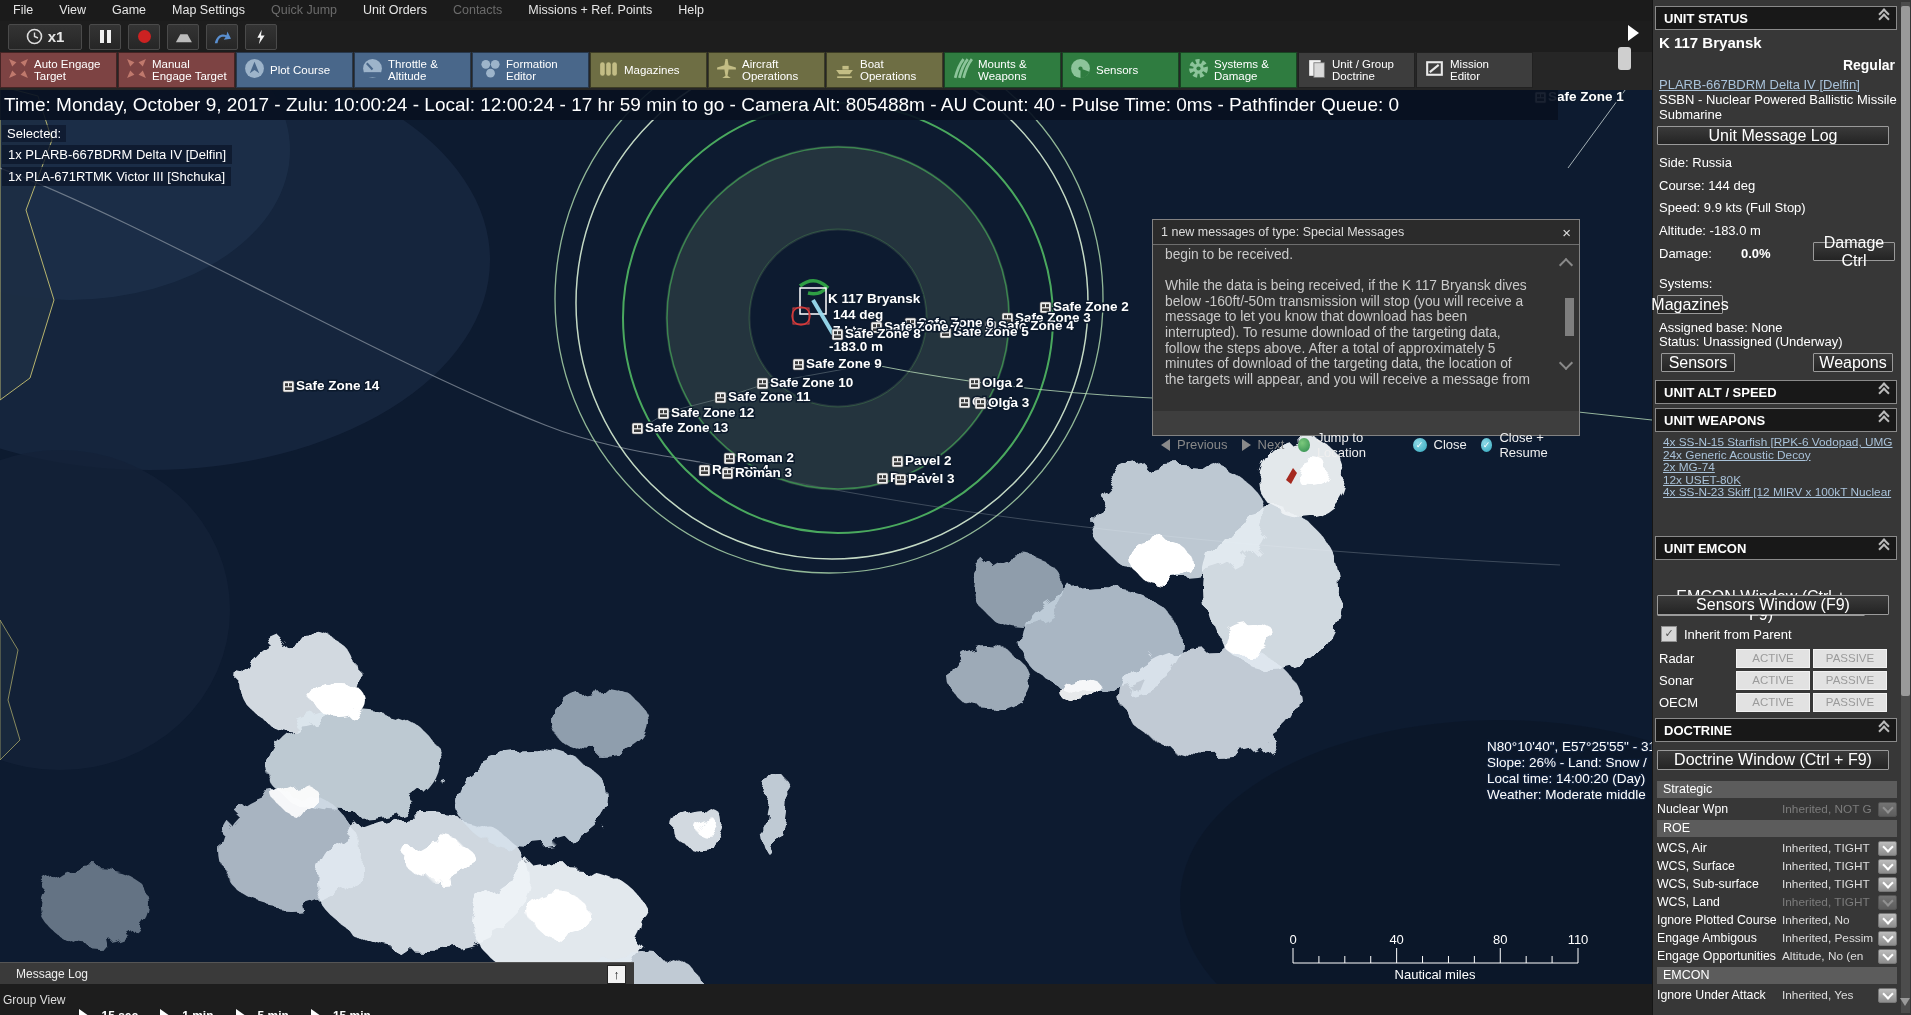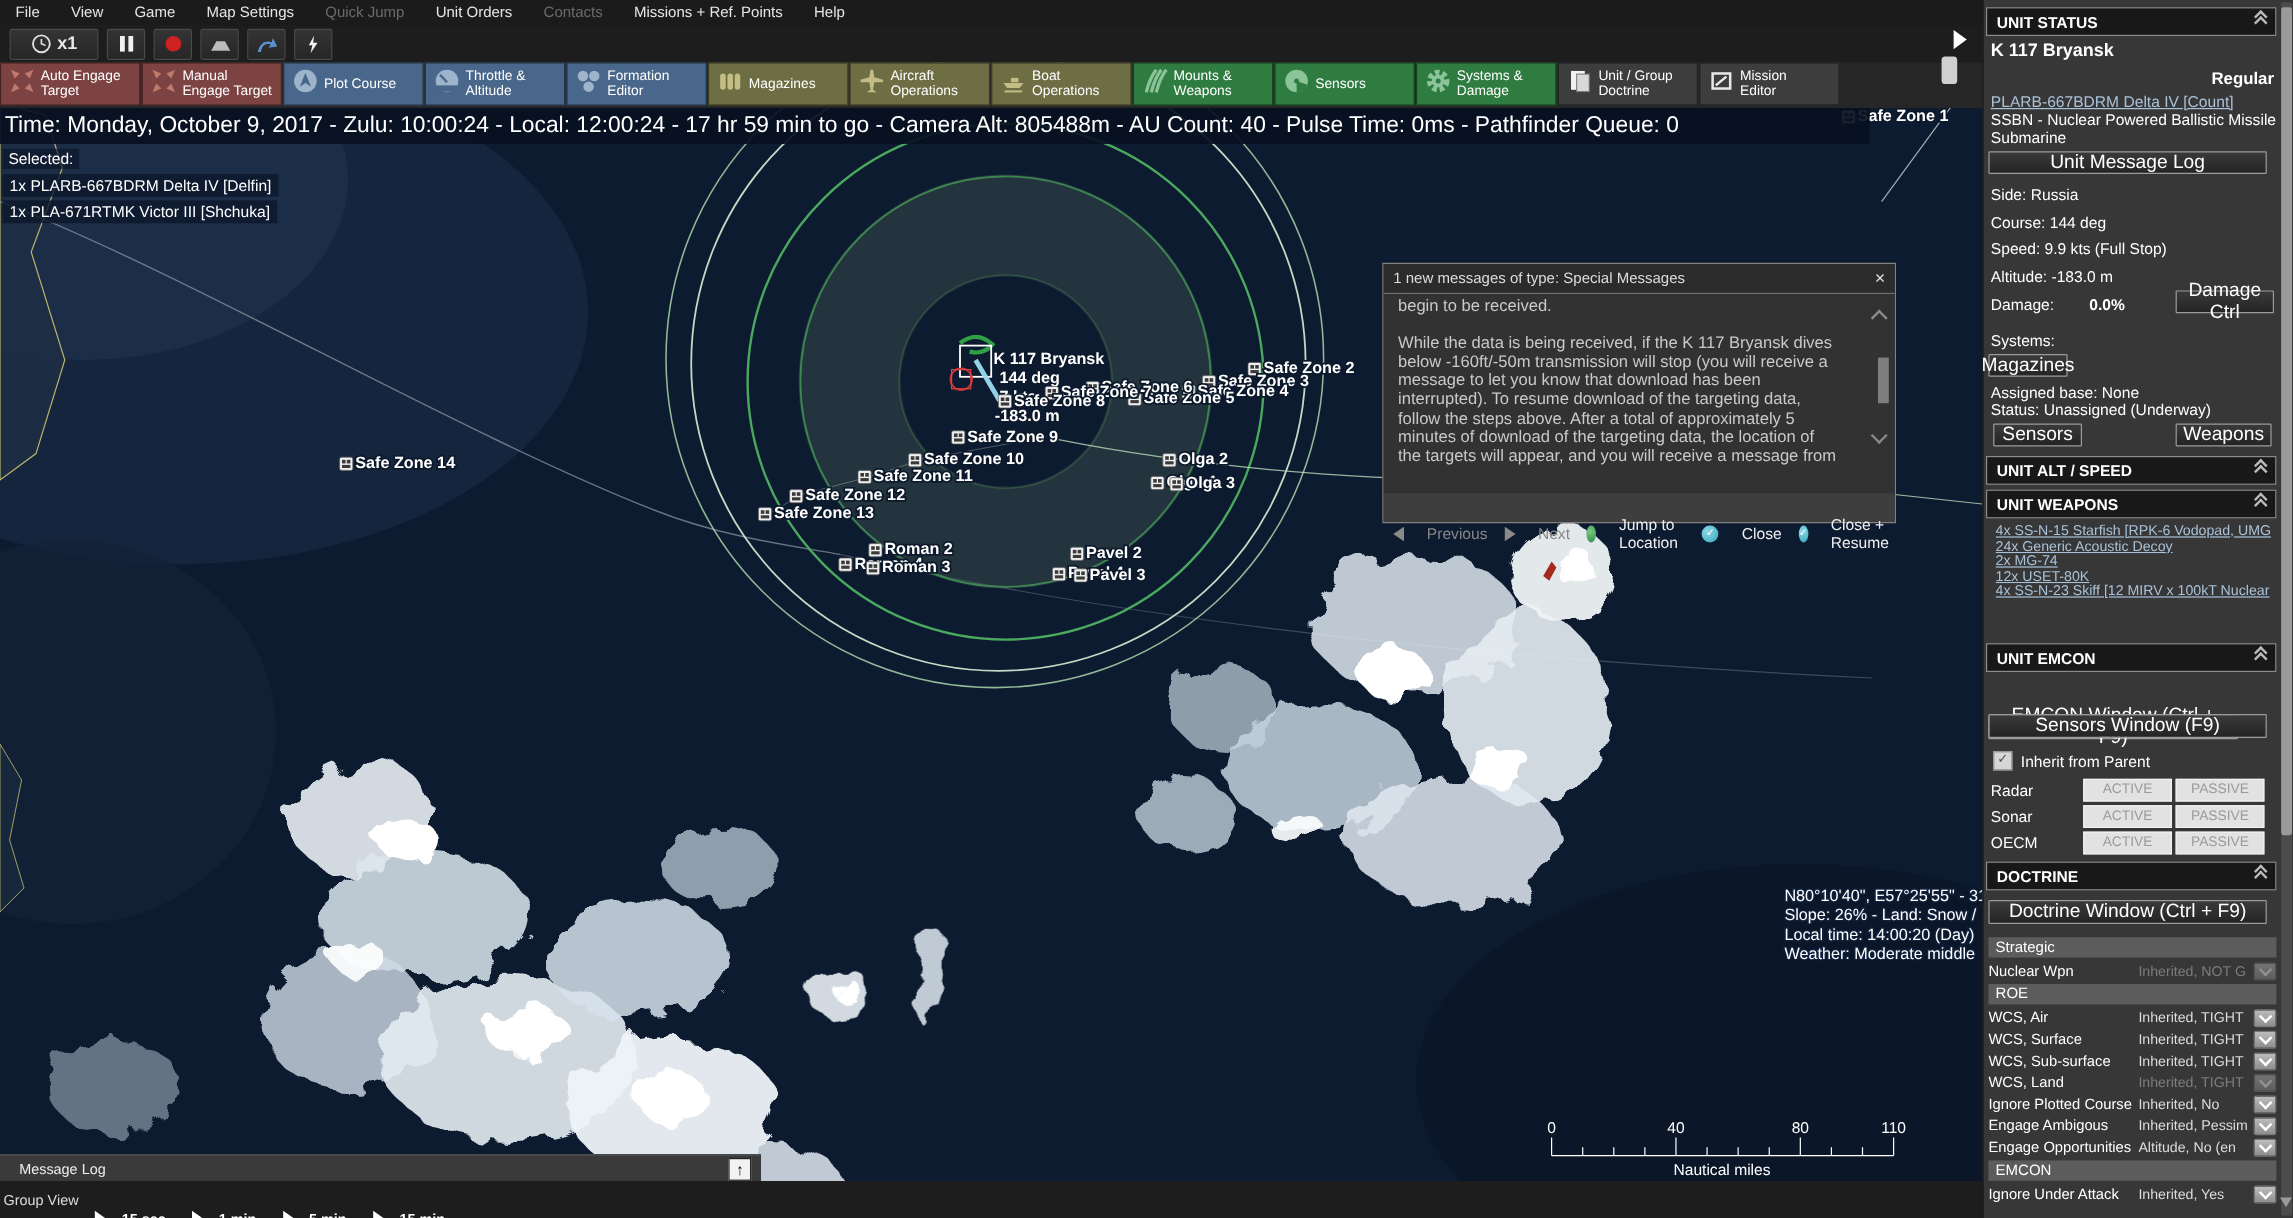--- a/index.html
+++ b/index.html
@@ -39,21 +39,21 @@
   #popup-title .t{flex:1;font-size:12.5px;color:#ddd;}
   #popup-x{font-size:15px;color:#ddd;cursor:default;}
   #popup-body{position:absolute;left:0;top:25px;right:0;bottom:24px;background:#323232;color:#c9c9c9;font-size:13.8px;line-height:15.6px;
               padding:2px 28px 0 12px;box-sizing:border-box;overflow:hidden;}
   #popup-body .ln{min-height:15.6px;white-space:nowrap;}
   .chev{display:inline-block;width:8px;height:8px;border-left:2px solid #8a8a8a;border-top:2px solid #8a8a8a;}
   #pb-up{position:absolute;right:8px;top:40px;transform:rotate(45deg);}
   #pb-dn{position:absolute;right:8px;top:138px;transform:rotate(225deg);}
   #pb-thumb{position:absolute;right:5px;top:78px;width:9px;height:38px;background:#7e7e7e;}
   #popup-bar{position:absolute;left:0;bottom:0;right:0;height:24px;background:#3e3e3e;display:flex;align-items:center;gap:14px;padding-left:8px;font-size:13px;}
-  .pop-btn{display:flex;align-items:center;gap:19px;color:#efefef;margin-top:43px;}
+  .pop-btn{display:flex;align-items:center;gap:7px;color:#efefef;margin-top:43px;}
   .pop-btn.dis{color:#888;}
   .tri-l{width:0;height:0;border-right:9px solid #8a8a8a;border-top:6px solid transparent;border-bottom:6px solid transparent;}
   .tri-r{width:0;height:0;border-left:9px solid #8a8a8a;border-top:6px solid transparent;border-bottom:6px solid transparent;}
   .cir{width:14px;height:14px;border-radius:50%;display:flex;align-items:center;justify-content:center;font-size:9px;color:#fff;}
   .cir.globe{background:radial-gradient(circle at 35% 35%,#7cc97c,#2e8b4f);}
   .cir.check{background:radial-gradient(circle at 35% 35%,#8fd9e6,#2fa8bd);}
   
   #msgbar{position:absolute;left:0;top:962px;width:634px;height:22px;background:#3a3a3a;border-top:1px solid #555;display:flex;align-items:center;z-index:25;}
   #msgbar .t{font-size:12px;color:#eee;padding-left:16px;flex:1;}
   #msg-up{width:17px;height:17px;background:#f2f2f2;border:1px solid #222;color:#111;font-size:13px;font-weight:bold;
@@ -502,21 +502,21 @@
 <div id="sidebar">
   <div class="hdr" style="top:6px;">
     <span class="t">UNIT STATUS</span>
       <span class="dblchev">
         <i></i>
         <i></i>
       </span>
   </div>
   <div class="sline" style="top:34px;font-size:15px;font-weight:bold;">K 117 Bryansk</div>
   <div class="sline" style="top:57px;left:auto;right:16px;font-weight:bold;font-size:14px;">Regular</div>
-  <div class="sline linktxt" style="top:77px;font-size:13px;">PLARB-667BDRM Delta IV [Count]</div>
+  <div class="sline linktxt" style="top:77px;font-size:13px;">PLARB-667BDRM Delta IV [Delfin]</div>
   <div class="sline" style="top:92px;right:12px;white-space:normal;line-height:15px;">SSBN - Nuclear Powered Ballistic Missile Submarine</div>
   <button class="sbtn" style="top:126px;left:4px;width:232px;height:19px;">Unit Message Log</button>
   <div class="sline" style="top:155px;">Side: Russia</div>
   <div class="sline" style="top:178px;">Course: 144 deg</div>
   <div class="sline" style="top:200px;">Speed: 9.9 kts (Full Stop)</div>
   <div class="sline" style="top:223px;">Altitude: -183.0 m</div>
   <div class="sline" style="top:246px;">Damage:</div>
   <div class="sline" style="top:246px;left:88px;font-weight:bold;">0.0%</div>
   <button class="sbtn" style="top:242px;left:auto;right:16px;width:82px;height:19px;">Damage Ctrl</button>
   <div class="sline" style="top:276px;">Systems:</div>

